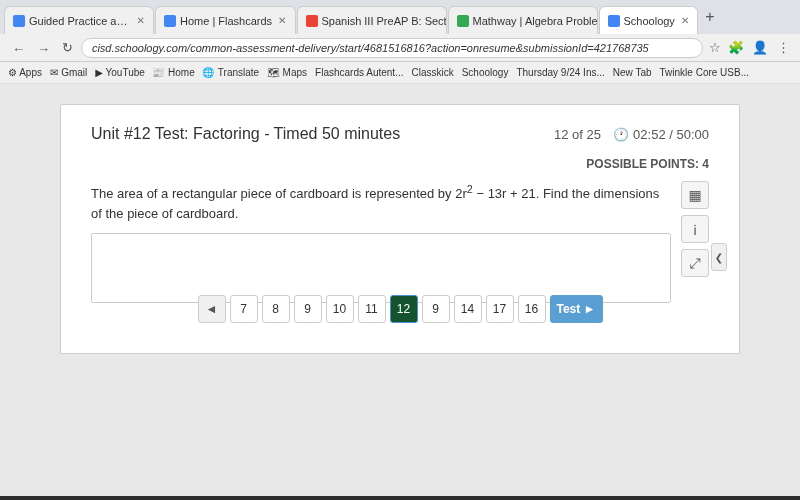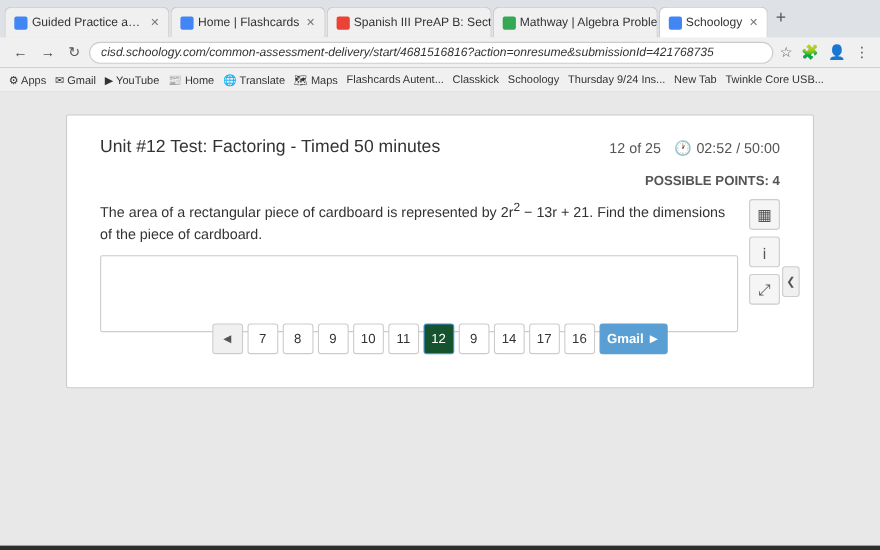--- a/index.html
+++ b/index.html
@@ -159,21 +159,21 @@
       <button class="page-btn">7</button>
       <button class="page-btn">8</button>
       <button class="page-btn">9</button>
       <button class="page-btn">10</button>
       <button class="page-btn">11</button>
       <button class="page-btn active">12</button>
       <button class="page-btn">9</button>
       <button class="page-btn">14</button>
       <button class="page-btn">17</button>
       <button class="page-btn">16</button>
-      <button class="page-btn next-btn">Gmail ►</button>
+      <button class="page-btn next-btn">Test ►</button>
     </div>
   </div>
 </div>
 
 <div class="footer">
   
   
   
 </div>
 

